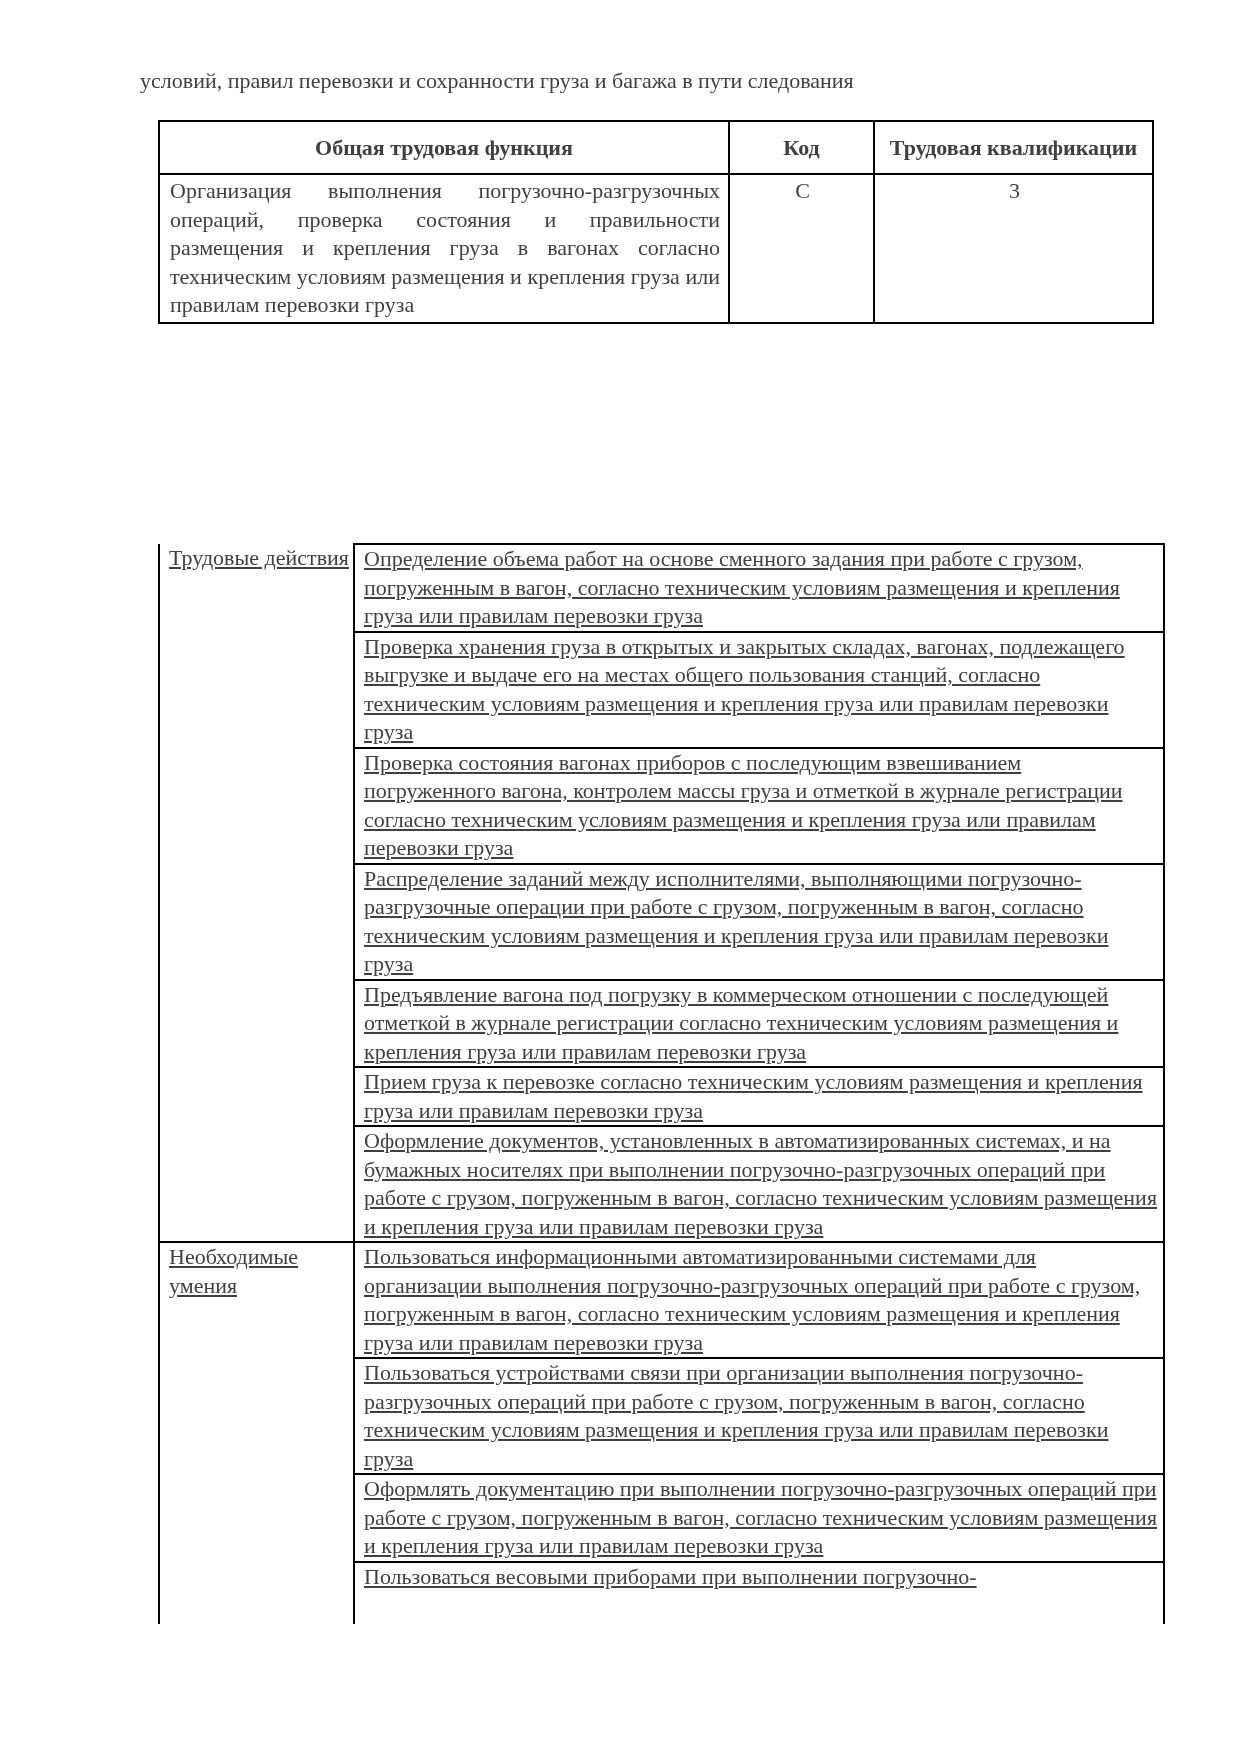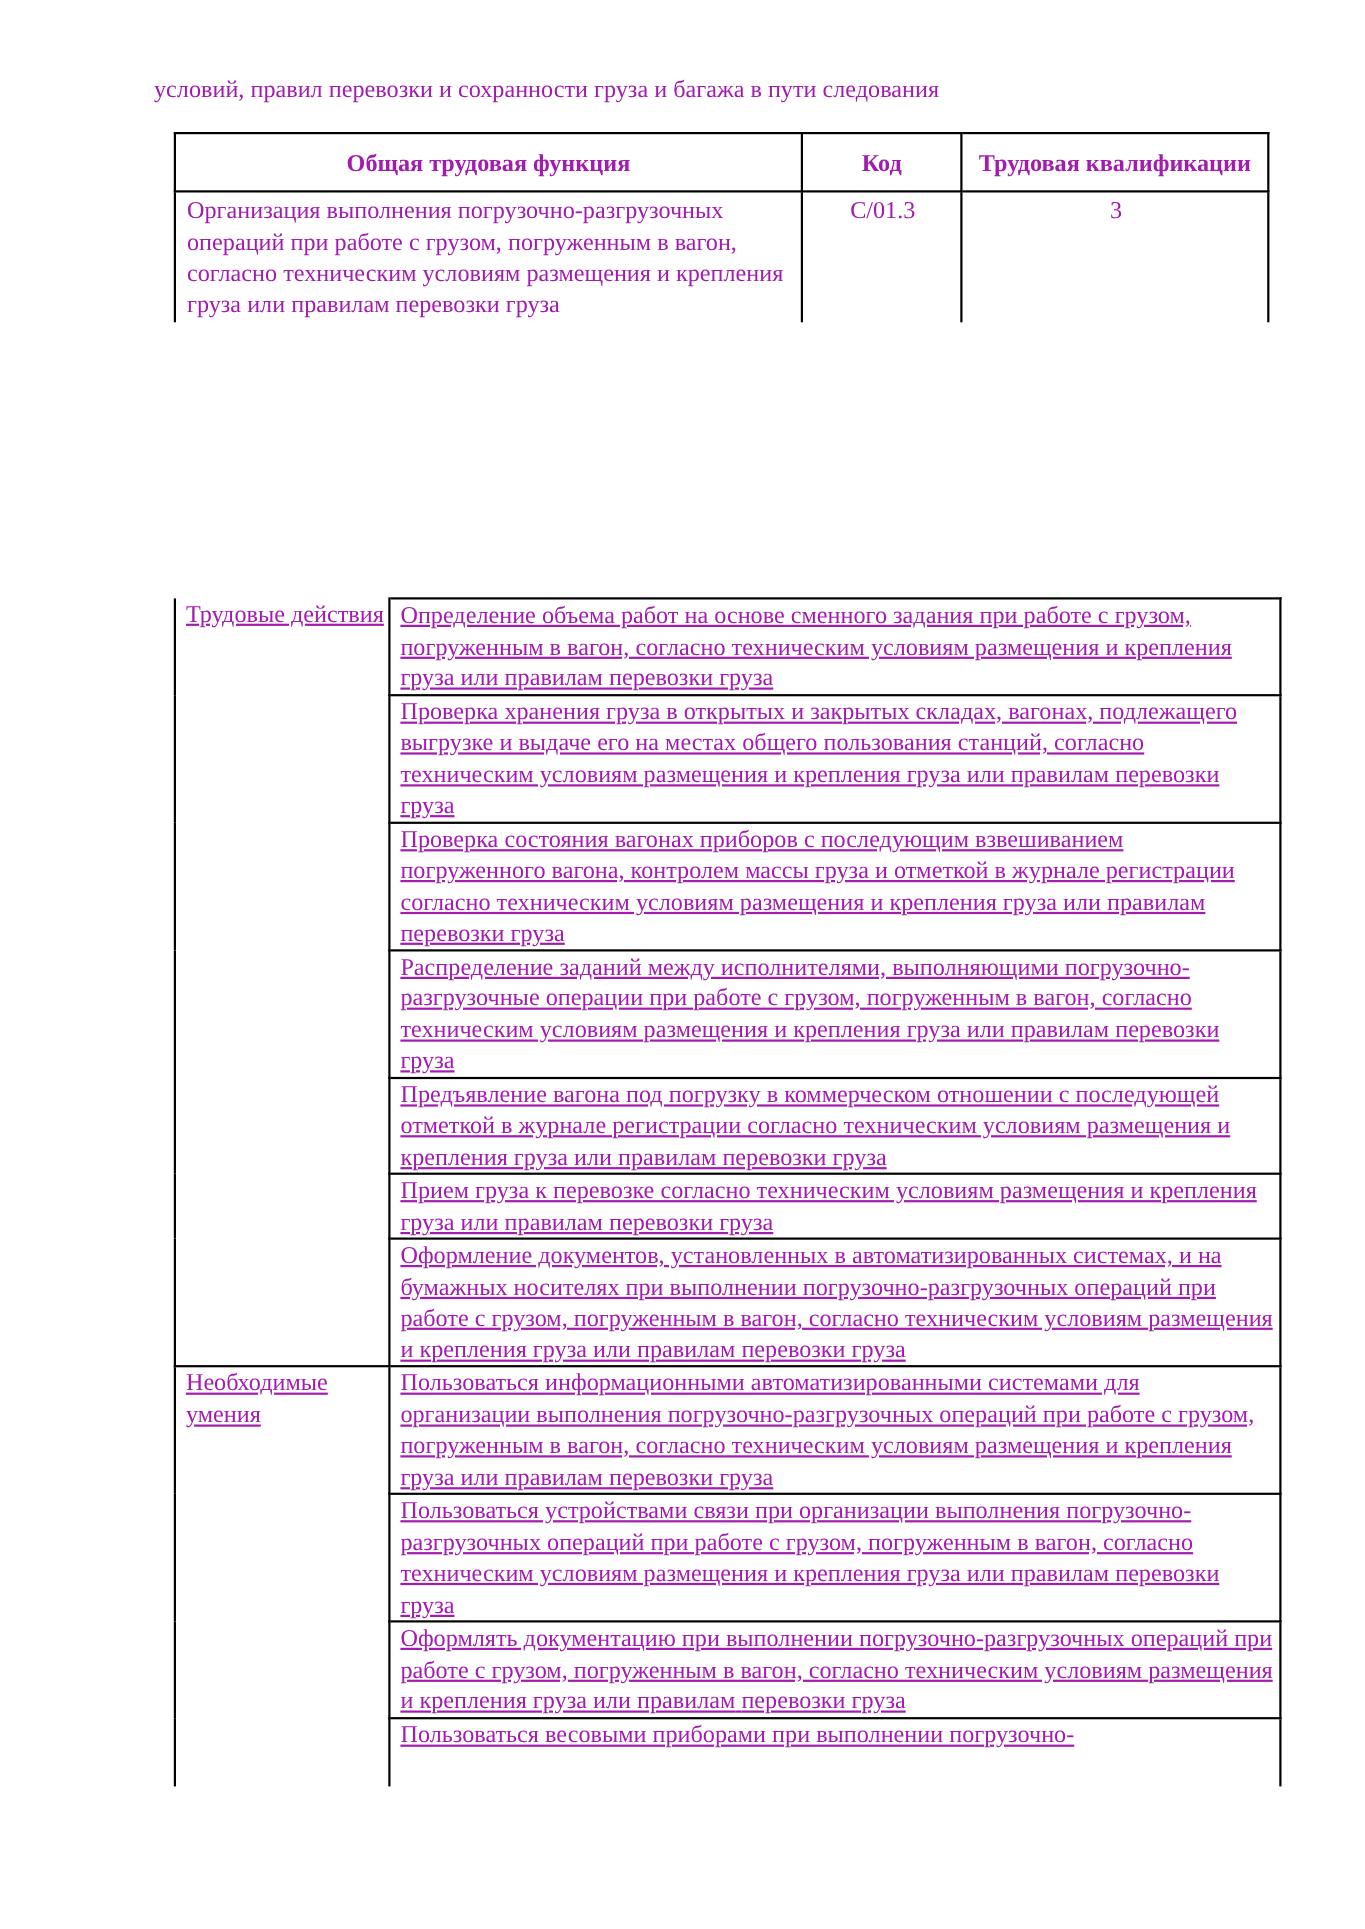--- a/index.html
+++ b/index.html
@@ -3,21 +3,21 @@
 <meta charset="utf-8">
 <style>
   html,body{margin:0;padding:0;background:#e9e9e9;}
   .page{
     position:relative;
     width:1241px;height:1754px;
     background:#ffffff;
     overflow:hidden;
     font-family:"Liberation Serif","DejaVu Serif",serif;
     font-size:22px;
-    color:#a21caf;
+    color:#404040;
   }
   .intro{
     position:absolute;left:140px;top:66px;margin:0;
     line-height:29px;white-space:nowrap;
   }
   table{border-collapse:collapse;table-layout:fixed;position:absolute;}
   td{border:2px solid #000;vertical-align:top;box-sizing:border-box;overflow:hidden;}
 
   
   .t1{left:158px;top:120px;width:994px;}
@@ -56,23 +56,23 @@
       <col style="width:570px">
         <col style="width:145px">
         <col style="width:279px">
     </colgroup>
     <tbody>
         <tr class="hdr">
       <td>Общая трудовая функция</td>
       <td>Код</td>
       <td>Трудовая квалификации</td>
     </tr>
-    <tr class="lastrow">
-      <td>Организация выполнения погрузочно-разгрузочных операций при работе с грузом, погруженным в вагон, согласно техническим условиям размещения и крепления груза или правилам перевозки груза</td>
-      <td class="ctr">С/01.3</td>
+    <tr>
+      <td class="just">Организация выполнения погрузочно-разгрузочных операций, проверка состояния и правильности размещения и крепления груза в вагонах согласно техническим условиям размещения и крепления груза или правилам перевозки груза</td>
+      <td class="ctr">С</td>
       <td class="ctr">3</td>
     </tr>
   </tbody>
     </table>
 
   <table class="t2">
     <colgroup>
       <col style="width:195px">
         <col style="width:810px">
     </colgroup>

